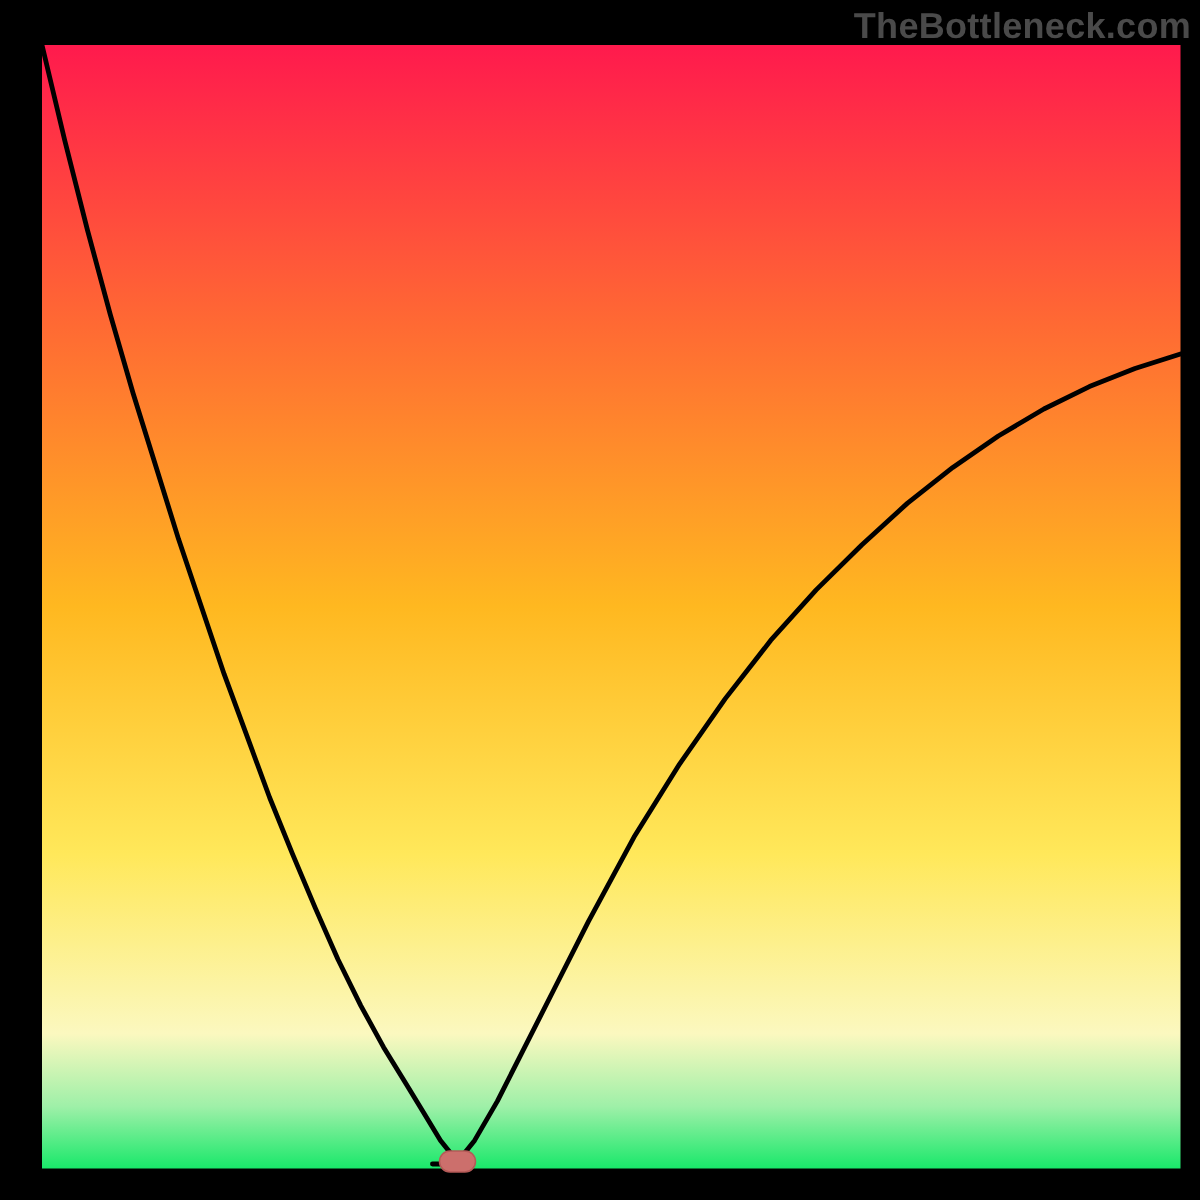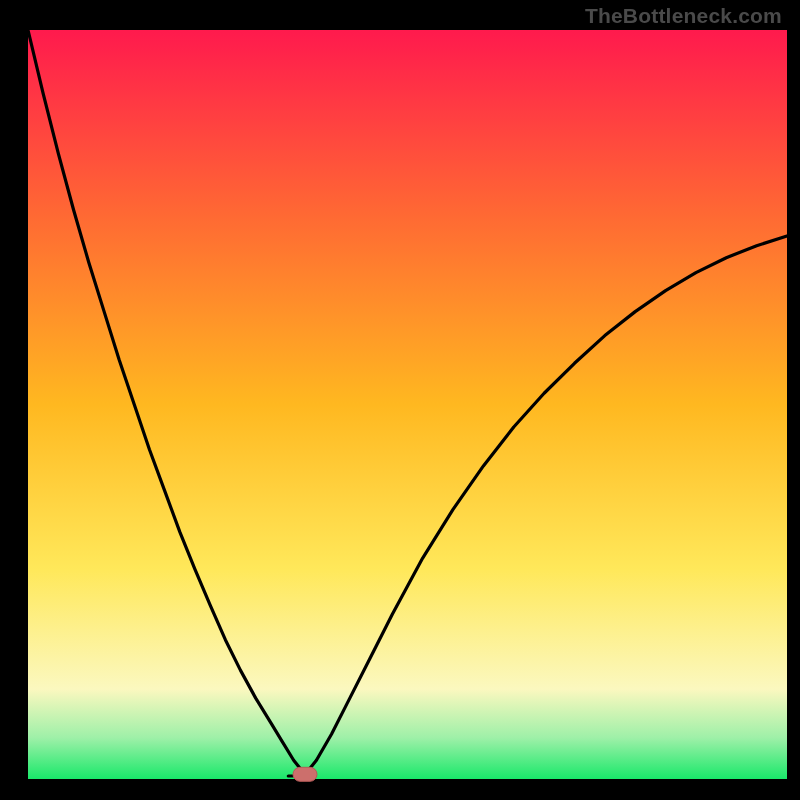--- a/index.html
+++ b/index.html
@@ -17,23 +17,23 @@
     width: 800px;
     height: 800px;
   }
   .plot {
     position: absolute;
     background: #000;
   }
   .watermark {
     position: absolute;
     top: 4px;
-    right: 18px;
+    right: 6px;
     font-family: Arial, Helvetica, sans-serif;
-    font-size: 21px;
+    font-size: 24px;
     font-weight: 600;
     color: #4a4a4a;
     letter-spacing: 0.2px;
     text-align: center;
   }
 </style>
 </head>
 <body>
 
 <div class="frame">

